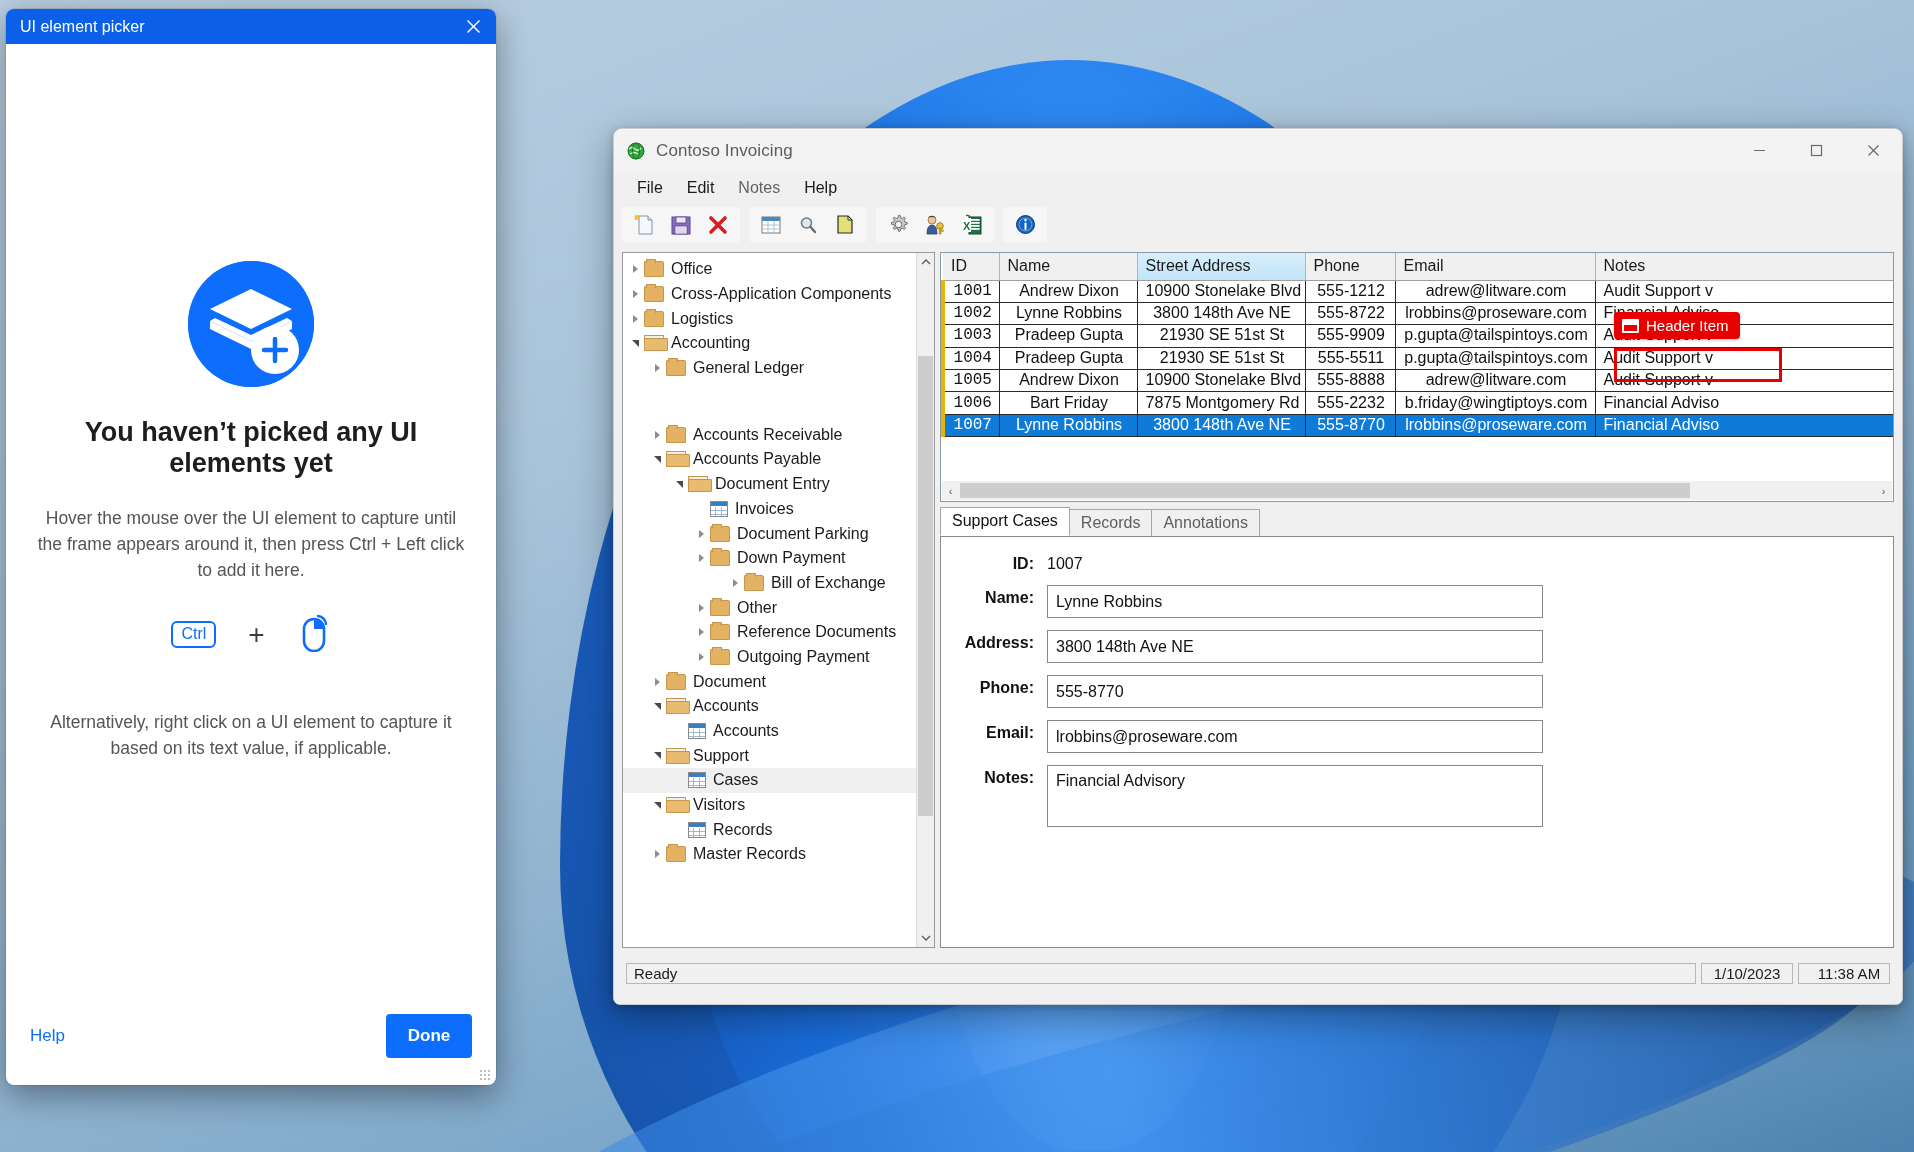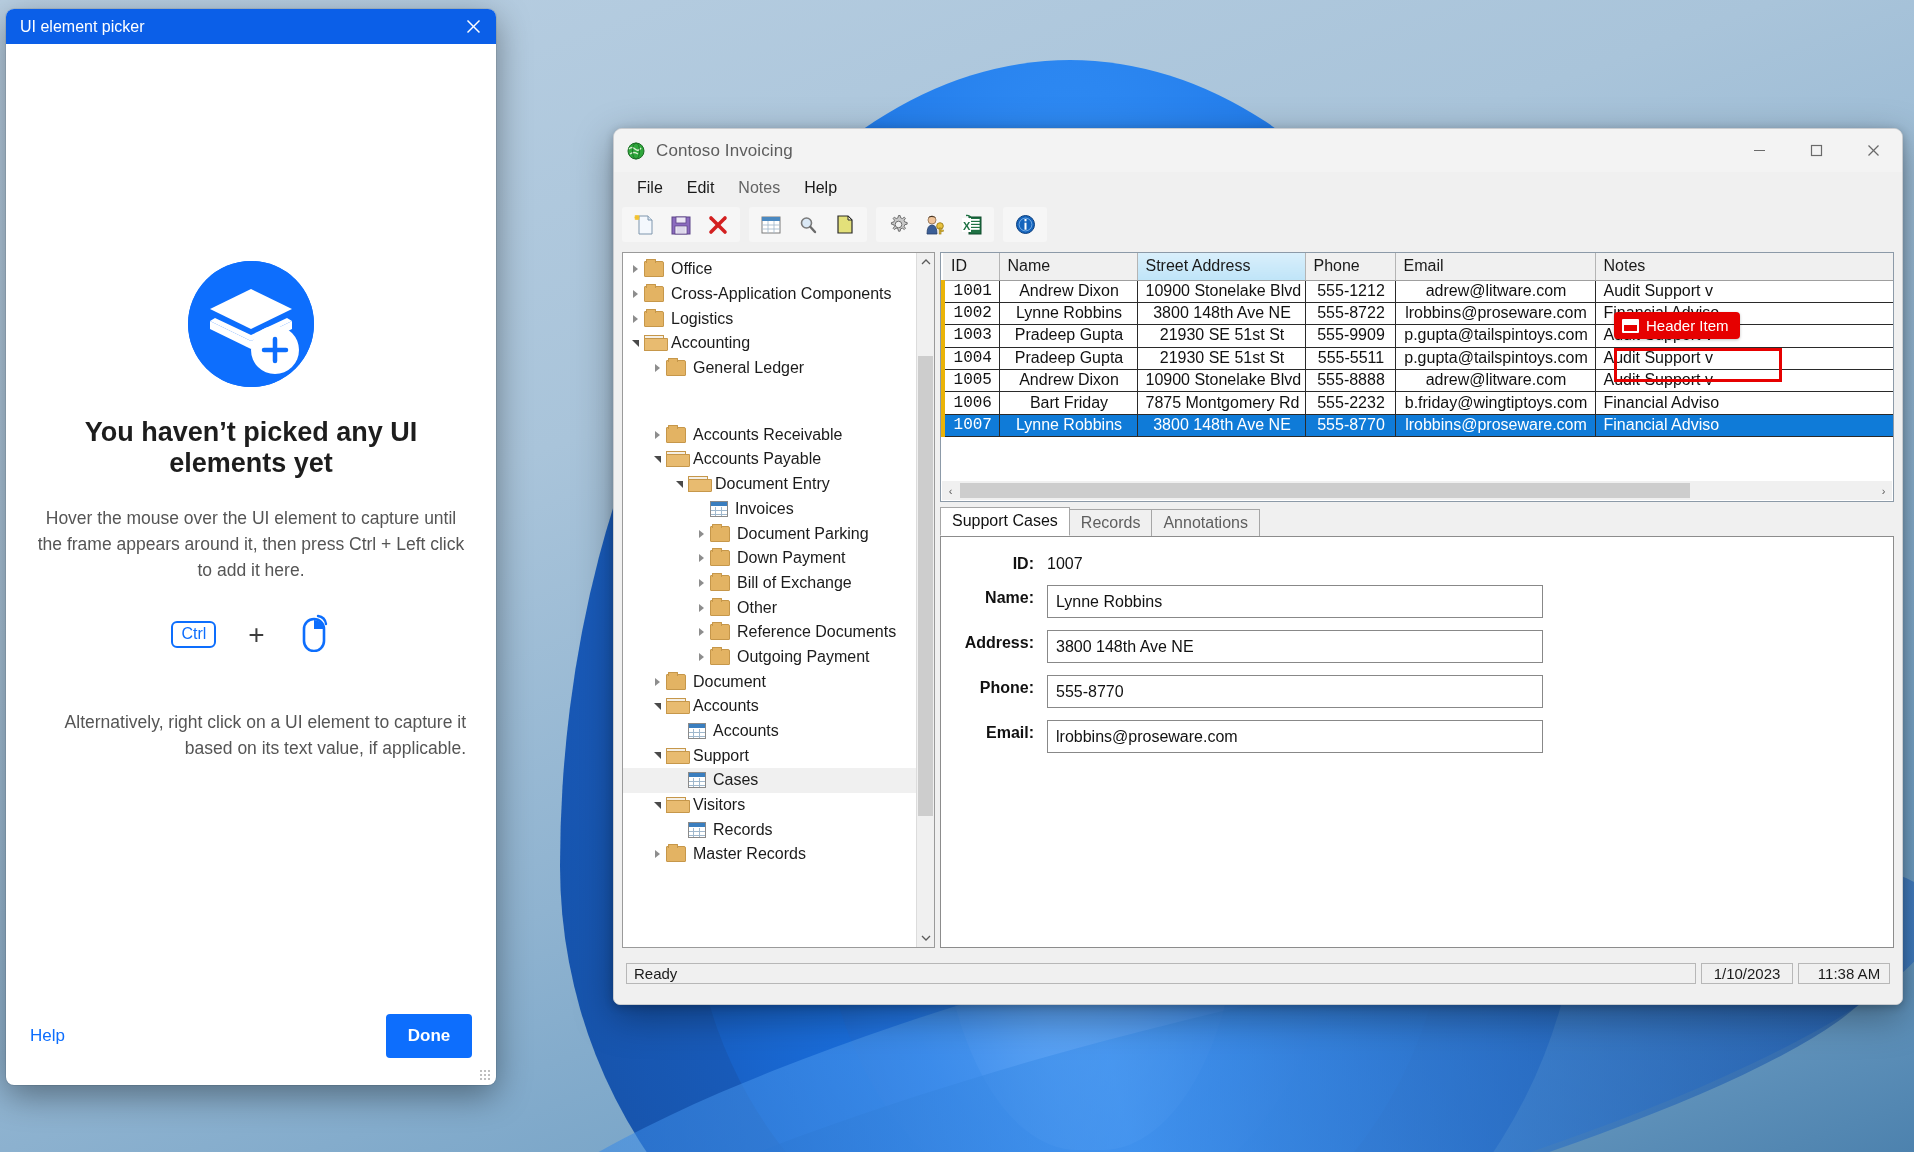--- a/index.html
+++ b/index.html
@@ -363,21 +363,21 @@
   }
   .p-keys{
     display:flex;align-items:center;gap:32px;margin-top:30px;
   }
   .keycap{
     border:2px solid #0d6efd;border-radius:6px;color:#0d6efd;
     font-size:16px;padding:2px 8px 3px 8px;line-height:1.1;
   }
   .plusmark{ color:#3d3d3d;font-size:28px;font-weight:300;line-height:1; }
   .p-para2{
-    font-size:17.5px;color:#555;line-height:1.48;text-align:right;
+    font-size:17.5px;color:#555;line-height:1.48;text-align:center;
     margin-top:54px;max-width:430px;
   }
   .p-footer{
     height:86px;display:flex;align-items:center;justify-content:space-between;
     padding: 0 24px 12px 24px;
   }
   .p-help{color:#0d6efd;font-size:17px;}
   .p-done{
     background:#0d6efd;color:#fff;border:none;border-radius:4px;
     font-size:17px;font-weight:bold;
@@ -621,21 +621,21 @@
               <div class="ficon closed"></div>
               <span>Document Parking</span>
             </div>
             <div class="tnode" style="padding-left: 70px;">
               <div class="twist">
                 <div class="tri-closed"></div>
               </div>
               <div class="ficon closed"></div>
               <span>Down Payment</span>
             </div>
-            <div class="tnode" style="padding-left: 70px;">
+            <div class="tnode" style="padding-left: 104px;">
               <div class="twist">
                 <div class="tri-closed"></div>
               </div>
               <div class="ficon closed"></div>
               <span>Bill of Exchange</span>
             </div>
             <div class="tnode" style="padding-left: 70px;">
               <div class="twist">
                 <div class="tri-closed"></div>
               </div>
@@ -832,20 +832,24 @@
               <input class="finput" value="3800 148th Ave NE" style="">
             </div>
             <div class="frow">
               <div class="flabel">Phone:</div>
               <input class="finput" value="555-8770" style="">
             </div>
             <div class="frow">
               <div class="flabel">Email:</div>
               <input class="finput" value="lrobbins@proseware.com" style="">
             </div>
+            <div class="frow">
+              <div class="flabel">Notes:</div>
+              <textarea class="ftextarea" style="">Financial Advisory</textarea>
+            </div>
           </div>
         </div>
 
       </div>
     </div>
 
     <div class="c-status">
       <div class="st-cell st-main">Ready</div>
       <div class="st-cell st-date">1/10/2023</div>
       <div class="st-cell st-time">11:38 AM</div>

